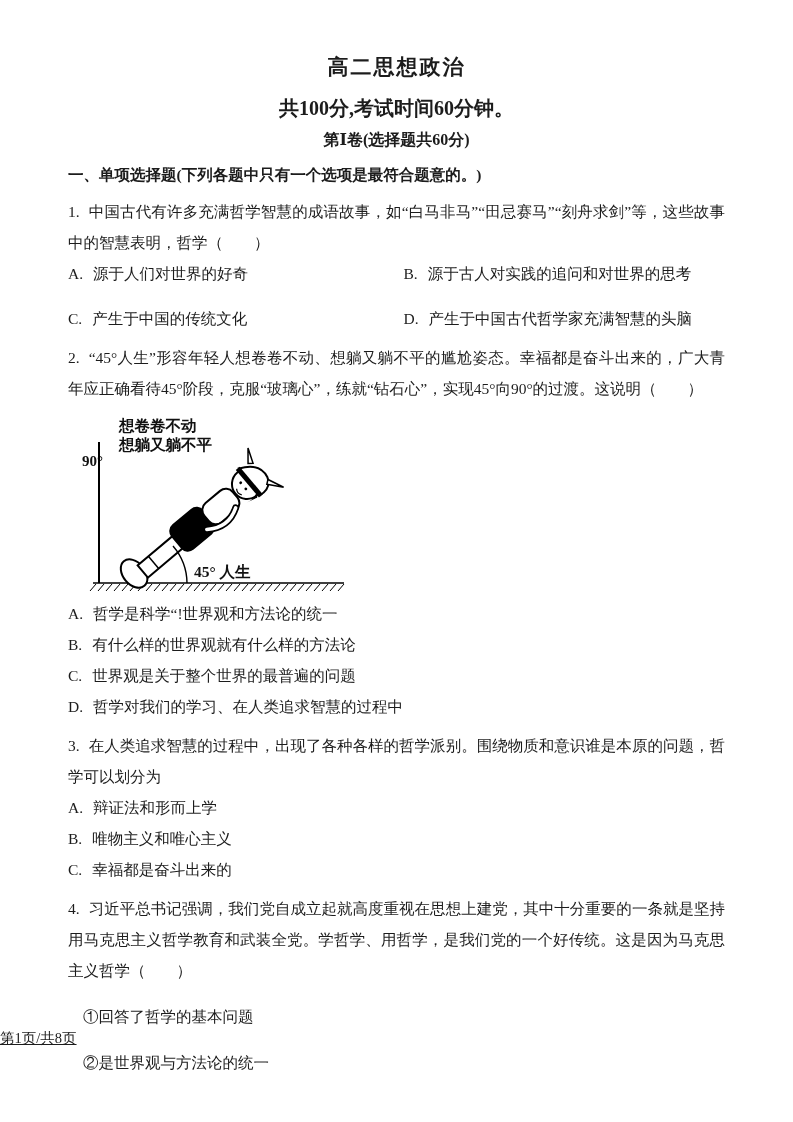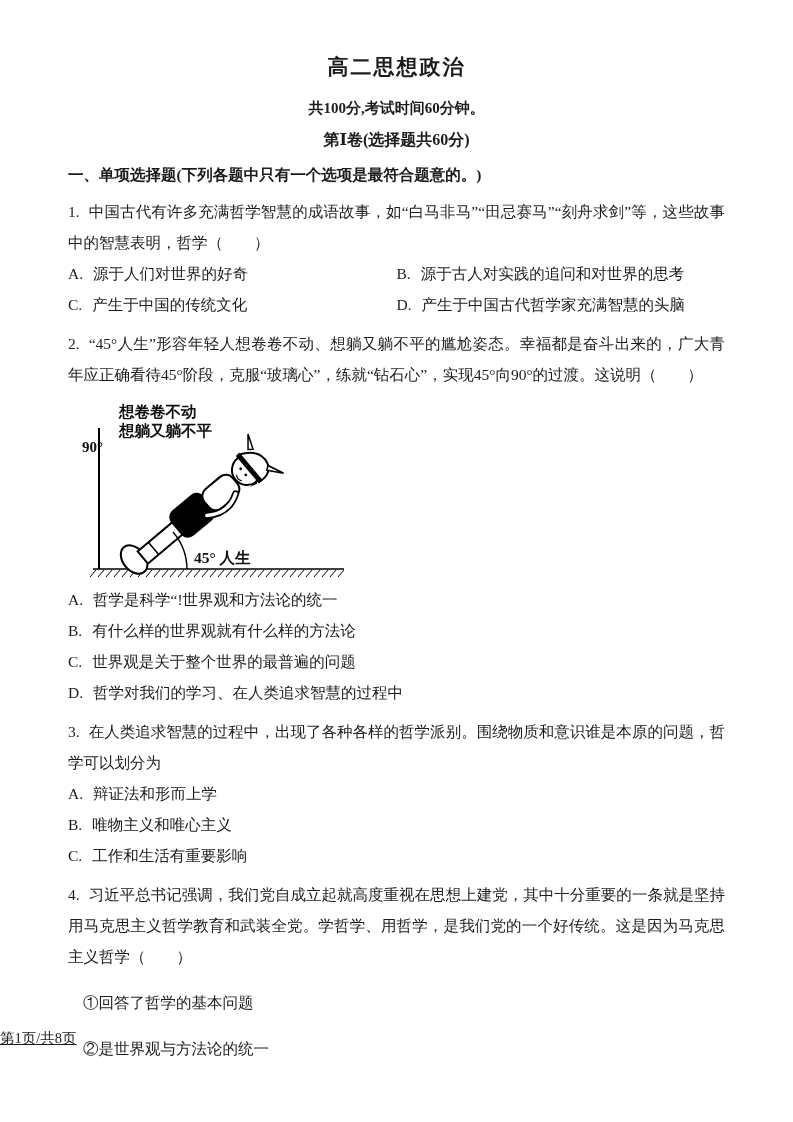--- a/index.html
+++ b/index.html
@@ -14,37 +14,37 @@
     color:#1c1c1c;
     overflow:hidden;
   }
   .title {
     margin:0; text-align:center;
     font-size:21px; font-weight:bold; line-height:30px;
     letter-spacing:2px;
   }
   .meta {
     margin:14px 0 0; text-align:center;
-    font-size:15px; font-weight:bold; line-height:24px;
+    font-size:20px; font-weight:bold; line-height:24px;
   }
   .section-title {
     margin:8px 0 0; text-align:center;
     font-size:16px; font-weight:bold; line-height:24px;
   }
   .part-heading {
     margin:10px 0 0;
     font-size:15.5px; font-weight:bold; line-height:26px;
   }
   .qtext {
     margin:8px 0 0;
     font-size:15.5px; line-height:31px;
     text-align:justify;
   }
   .qnum { margin-right:9px; }
-  .opts { margin:0; font-size:15.5px; }
+  .opts { margin:0; font-size:15.5px;gap:14px; }
   .two-col { display:grid; grid-template-columns:1fr 1fr; }
   .opt { line-height:31px; }
   .opt-label { margin-right:10px; }
   .subitem { margin:15px; font-size:15.5px; line-height:31px; }
   .figure-wrap { margin:12px 0 2px 14px; line-height:0; }
   .footer {
     position:absolute; left:0; right:0; top:1028px;
     text-align:left; font-size:14.5px; line-height:20px;text-decoration:underline;
   }
   svg text {
@@ -119,21 +119,21 @@
       <div class="opt"><span class="opt-label">C.</span><span>世界观是关于整个世界的最普遍的问题</span></div>
       <div class="opt"><span class="opt-label">D.</span><span>哲学对我们的学习、在人类追求智慧的过程中</span></div>
     </div>
   </section>
 
   <section>
     <p class="qtext"><span class="qnum">3.</span><span>在人类追求智慧的过程中，出现了各种各样的哲学派别。围绕物质和意识谁是本原的问题，哲学可以划分为</span></p>
     <div class="opts">
       <div class="opt"><span class="opt-label">A.</span><span>辩证法和形而上学</span></div>
       <div class="opt"><span class="opt-label">B.</span><span>唯物主义和唯心主义</span></div>
-      <div class="opt"><span class="opt-label">C.</span><span>工作和生活有重要影响</span></div>
+      <div class="opt"><span class="opt-label">C.</span><span>幸福都是奋斗出来的</span></div>
     </div>
   </section>
 
   <section>
     <p class="qtext"><span class="qnum">4.</span><span>习近平总书记强调，我们党自成立起就高度重视在思想上建党，其中十分重要的一条就是坚持用马克思主义哲学教育和武装全党。学哲学、用哲学，是我们党的一个好传统。这是因为马克思主义哲学（　　）</span></p>
     <p class="subitem">①回答了哲学的基本问题</p>
     <p class="subitem">②是世界观与方法论的统一</p>
   </section>
 
   <div class="footer">第1页/共8页</div>

